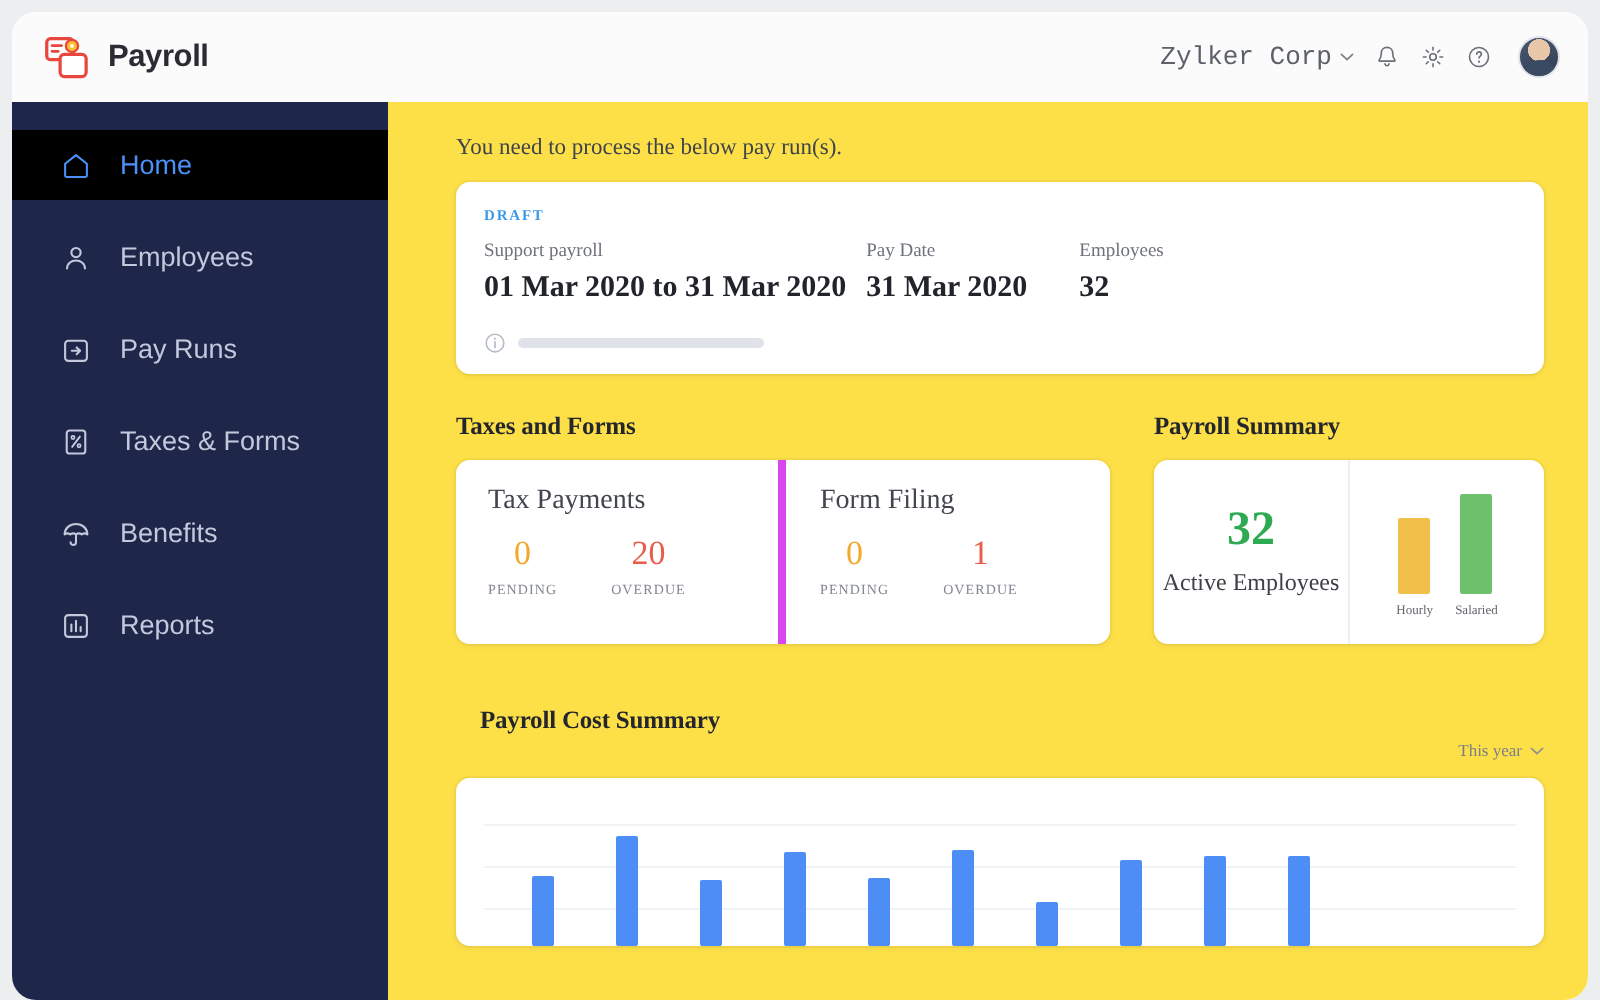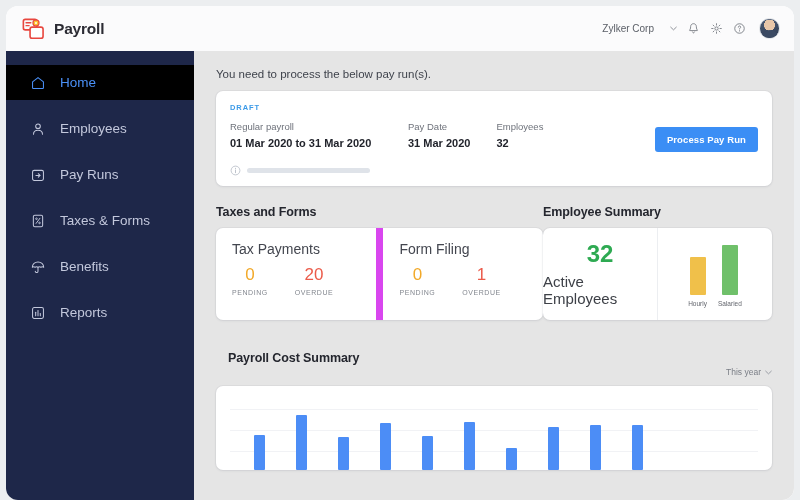--- a/index.html
+++ b/index.html
@@ -30,22 +30,22 @@
     flex: 0 0 45px;
   }
   .brand { display: flex; align-items: center; gap: 9px; }
   .brand-logo { width: 23px; height: 22px; display: block; }
   .brand-name {
     font-size: 15.5px; font-weight: bold; color: #2b2b33;
     letter-spacing: -0.2px;
   }
   .topbar-right { display: flex; align-items: center; gap: 10px; }
   .org-select {
-    display: flex; align-items: center; gap: 16px;
-    font-size: 10px; color: #5c6068;
+    display: flex; align-items: center; gap: 4px;
+    font-size: 13px; color: #5c6068; font-family: Liberation Mono, monospace;
   }
   .chev { width: 7px; height: 7px; display: block; }
   .tb-icon { width: 13px; height: 13px; display: block; color: #6b7078; }
   .avatar {
     width: 21px; height: 21px; border-radius: 50%;
     background: radial-gradient(circle at 50% 32%, #e8c6a8 0 34%, rgba(232,198,168,0) 35%),
                 linear-gradient(160deg, #4b5a74 0%, #2f3c52 100%);
     margin-left: 3px; border: 1px solid #dfe2e6;
     overflow: hidden; position: relative;
   }
@@ -73,80 +73,81 @@
   
   .main { flex: 1; min-width: 0; display: flex; flex-direction: column; background: #ffffff; }
   .welcome-bar {
     padding: 14px 20px 13px 30px;
     background: #ffffff;
     border-bottom: 1px solid #f0f1f3;
   }
   .welcome-title { font-size: 15.5px; font-weight: bold; color: #20222a; letter-spacing: -0.1px; }
   .scroll-area {
     flex: 1; min-height: 0;
-    background: #e5e5e5;
-    padding: 0 22px 0 22px;
+    background: #fde047;
+    padding: 0 22px 0 34px;
     overflow: hidden;
+    font-family: Liberation Serif, serif;
   }
   .section-note { font-size: 11.5px; color: #3f434c; padding: 17px 0 11px 0; }
   .card {
     background: #ffffff;
     border-radius: 7px;
     box-shadow: 0 1px 3px rgba(30,40,70,.07), 0 0 0 1px rgba(30,40,70,.035);
   }
   
   .payrun-card { padding: 12px 14px 10px 14px; }
   .draft-badge {
     font-size: 7.5px; font-weight: bold; color: #3b9ae8;
     letter-spacing: .9px; margin-bottom: 9px;
   }
   .payrun-row { display: flex; align-items: flex-start; }
   .pr-field { margin-right: 26px; }
   .pr-field.wide { min-width: 168px; margin-right: 10px; }
   .pr-label { font-size: 9.5px; color: #6e727b; margin-bottom: 5px; }
-  .pr-value { font-size: 11px; font-weight: bold; color: #22242c; }
+  .pr-value { font-size: 15px; font-weight: bold; color: #22242c; }
   .pr-btn-wrap { margin-left: auto; padding-top: 6px; }
   .btn-primary {
     background: #3b8ef5; color: #ffffff;
     border: none; border-radius: 3px;
     font-family: inherit; font-size: 9.5px; font-weight: bold;
     padding: 7px 12px; letter-spacing: .1px; cursor: pointer;
   }
   .progress-row { display: flex; align-items: center; gap: 6px; margin-top: 13px; }
   .info-ico { width: 11px; height: 11px; display: block; }
   .progress-track {
     height: 5px; width: 123px; border-radius: 3px;
     background: #dfe3e9;
   }
   
-  .cols { display: flex; margin-top: 19px; }
+  .cols { display: flex; gap: 22px; margin-top: 19px; }
   .col-left { flex: 0 0 327px; }
   .col-right { flex: 1; }
   .block-title {
     font-size: 12.5px; font-weight: bold; color: #24262e;
     margin-bottom: 9px; letter-spacing: -.1px;
   }
   .stats-card { display: flex; height: 92px; }
   .stat-group { flex: 1; padding: 13px 0 0 16px; }
-  .stat-group + .stat-group { border-left: 7px solid #d946ef; padding-left: 17px; }
+  .stat-group + .stat-group { border-left: 4px solid #d946ef; padding-left: 17px; }
   .stat-title { font-size: 14px; color: #43464f; margin-bottom: 9px; }
   .stat-pair { display: flex; gap: 27px; }
   .stat-num { font-size: 17px; font-weight: normal; line-height: 1.05; }
   .stat-num.pending { color: #f2a929; }
   .stat-num.overdue { color: #eb5b4a; }
   .stat-cap { font-size: 7px; color: #83878f; letter-spacing: .55px; margin-top: 5px; }
   .stat-cell { text-align: center; }
   
   .emp-card { display: flex; height: 92px; align-items: stretch; }
   .emp-left {
     flex: 1; display: flex; flex-direction: column;
     align-items: center; justify-content: center; gap: 7px;
   }
   .emp-count { font-size: 24px; font-weight: bold; color: #2eaa52; line-height: 1; }
-  .emp-cap { font-size: 15px; color: #3d4047; }
+  .emp-cap { font-size: 12px; color: #3d4047; }
   .emp-right {
     flex: 1; border-left: 1px solid #eceef1;
     display: flex; align-items: flex-end; justify-content: center;
     gap: 11px; padding: 0 0 13px 0;
   }
   .mini-col { display: flex; flex-direction: column; align-items: center; }
   .mini-bar { width: 16px; border-radius: 1px; }
   .mini-lbl { font-size: 6.5px; color: #63666d; margin-top: 5px; }
   
   .pcs-head {
@@ -268,37 +269,34 @@
 
       <div class="scroll-area">
 
         <div class="section-note">You need to process the below pay run(s).</div>
 
         <section class="card payrun-card">
           <div class="draft-badge">DRAFT</div>
 
           <div class="payrun-row">
             <div class="pr-field wide">
-              <div class="pr-label">Regular payroll</div>
+              <div class="pr-label">Support payroll</div>
               <div class="pr-value">01 Mar 2020 to 31 Mar 2020</div>
             </div>
 
             <div class="pr-field">
               <div class="pr-label">Pay Date</div>
               <div class="pr-value">31 Mar 2020</div>
             </div>
 
             <div class="pr-field">
               <div class="pr-label">Employees</div>
               <div class="pr-value">32</div>
             </div>
 
-            <div class="pr-btn-wrap">
-              <button class="btn-primary">Process Pay Run</button>
-            </div>
           </div>
 
           <div class="progress-row">
             <svg class="info-ico" viewBox="0 0 16 16">
               <circle cx="8" cy="8" r="6.4" fill="none" stroke="#b6bcc6" stroke-width="1.2"></circle>
               <line x1="8" y1="7.2" x2="8" y2="11.2" stroke="#b6bcc6" stroke-width="1.3" stroke-linecap="round"></line>
               <circle cx="8" cy="4.9" r=".8" fill="#b6bcc6"></circle>
             </svg>
             <div class="progress-track"></div>
           </div>
@@ -335,21 +333,21 @@
                     <div class="stat-num overdue">1</div>
                     <div class="stat-cap">OVERDUE</div>
                   </div>
                 </div>
               </div>
 
             </div>
           </div>
 
           <div class="col-right">
-            <div class="block-title">Employee Summary</div>
+            <div class="block-title">Payroll Summary</div>
             <div class="card emp-card">
               <div class="emp-left">
                 <div class="emp-count">32</div>
                 <div class="emp-cap">Active Employees</div>
               </div>
               <div class="emp-right">
                 <div class="mini-col">
                   <div class="mini-bar" id="bar-hourly" style="height: 38px; background: rgb(240, 192, 74);"></div>
                   <div class="mini-lbl">Hourly</div>
                 </div>

